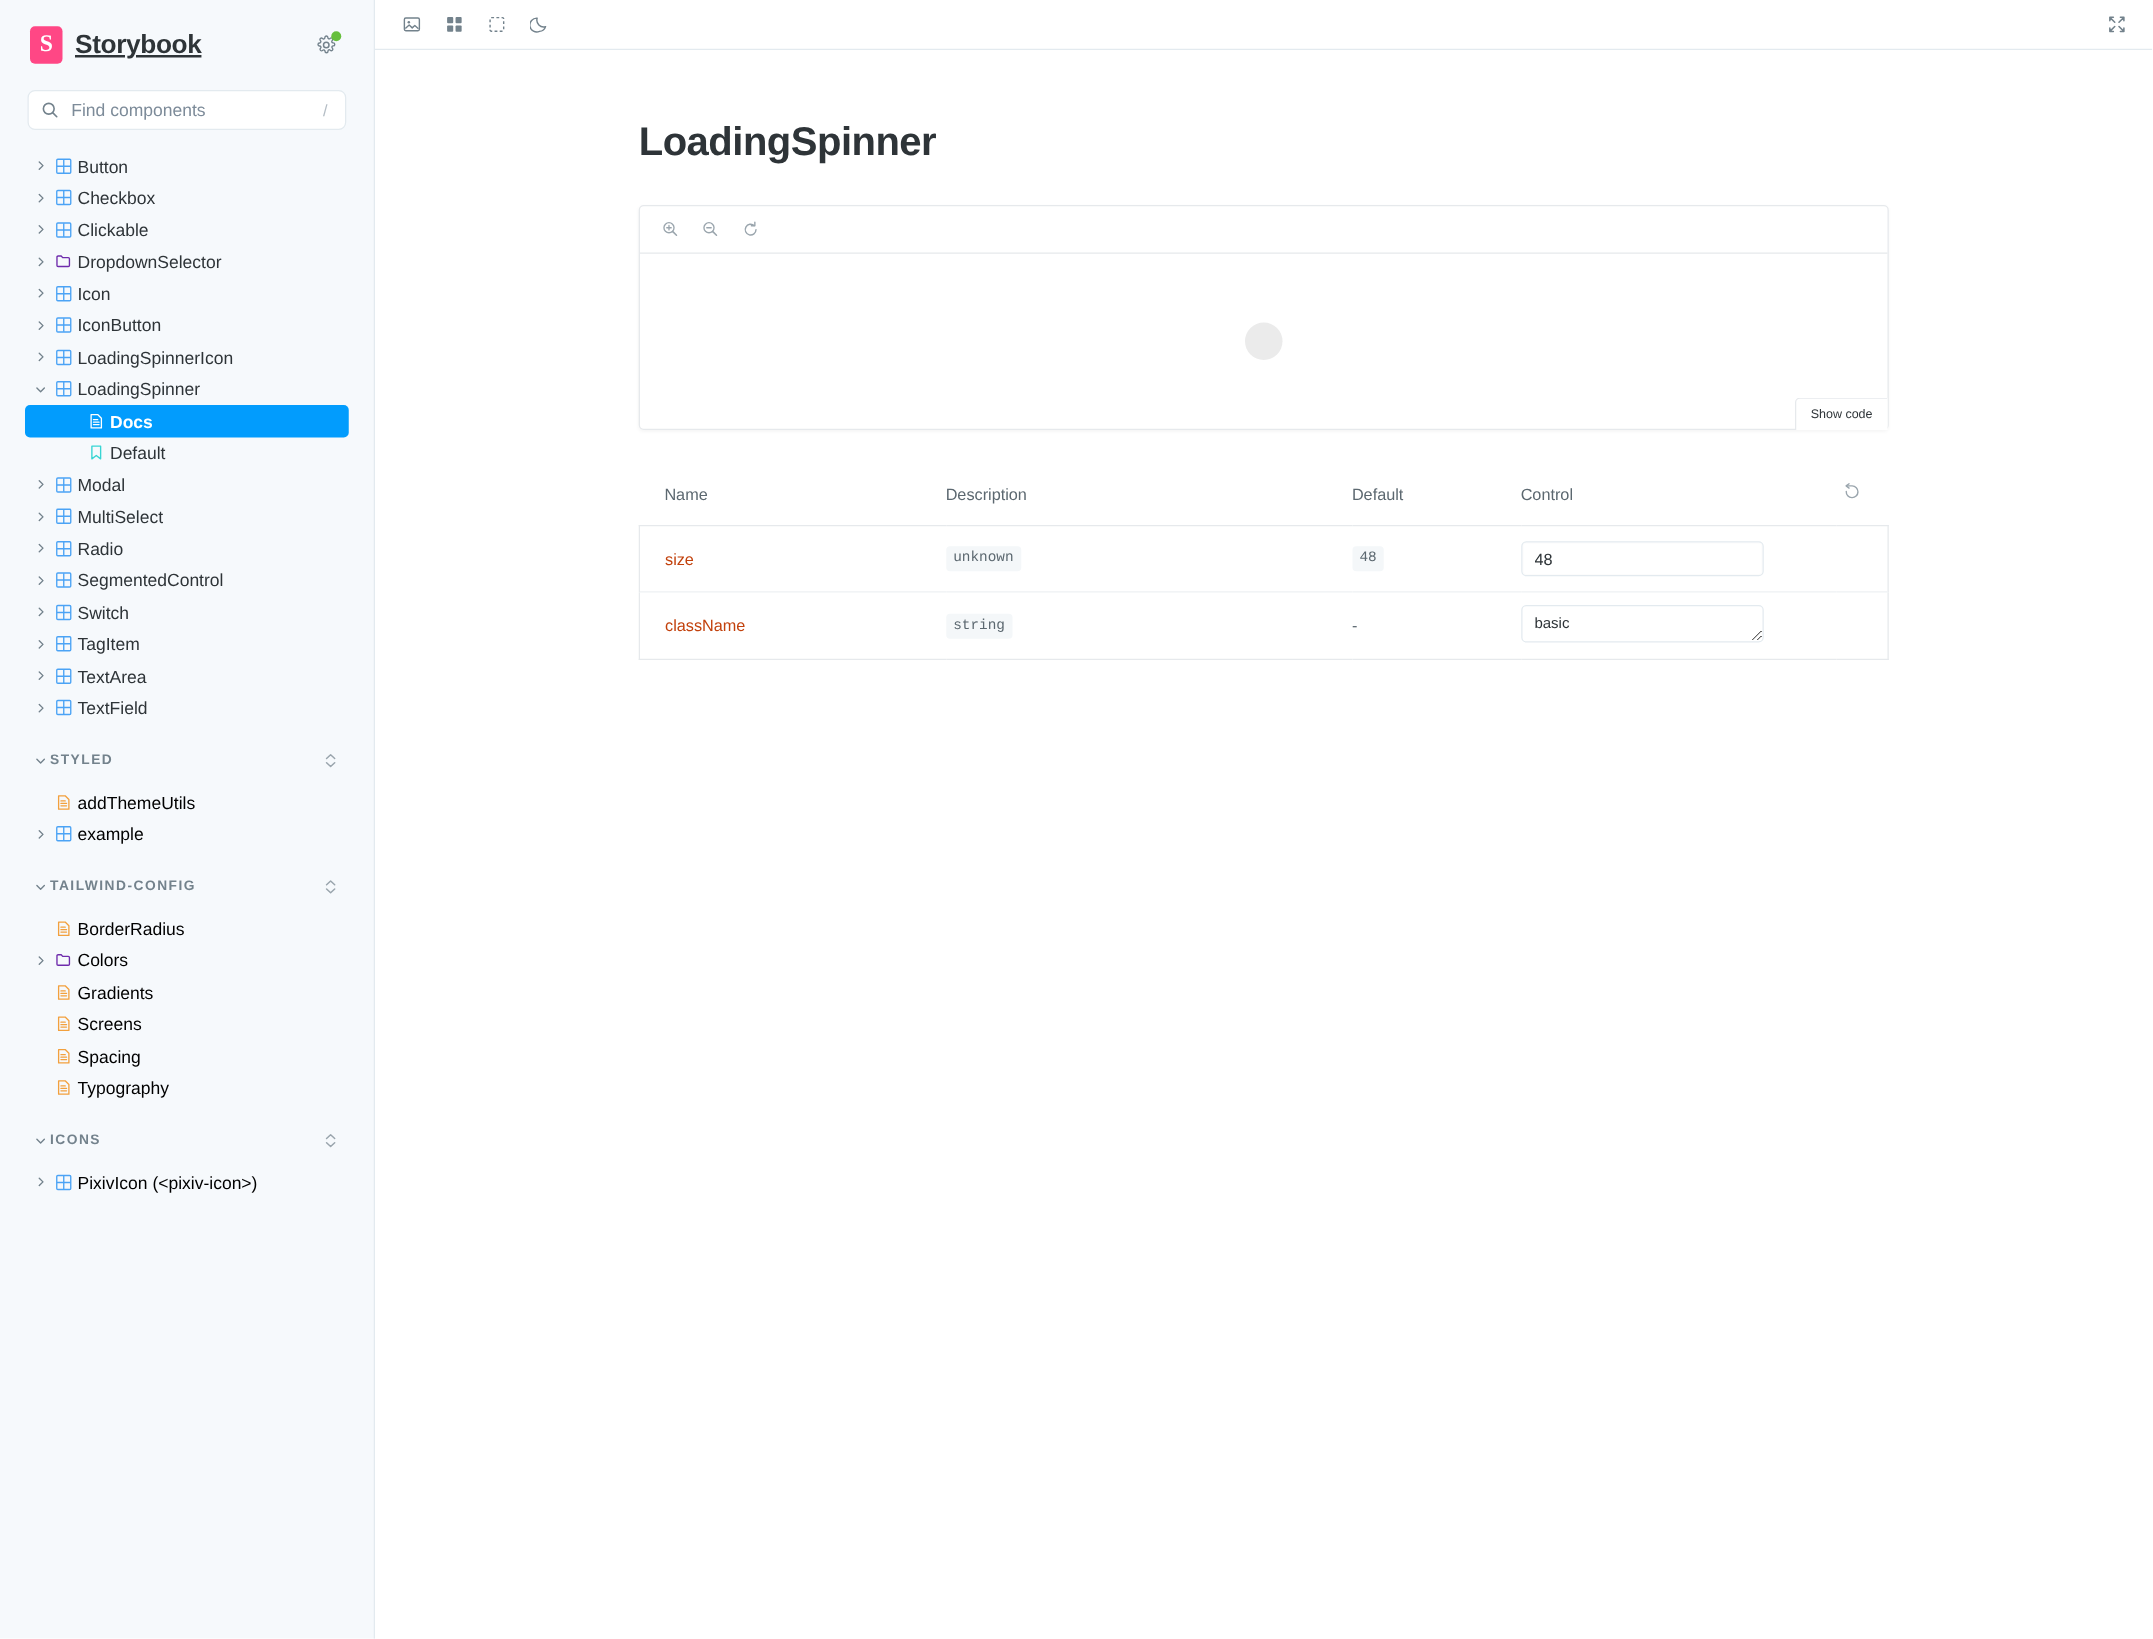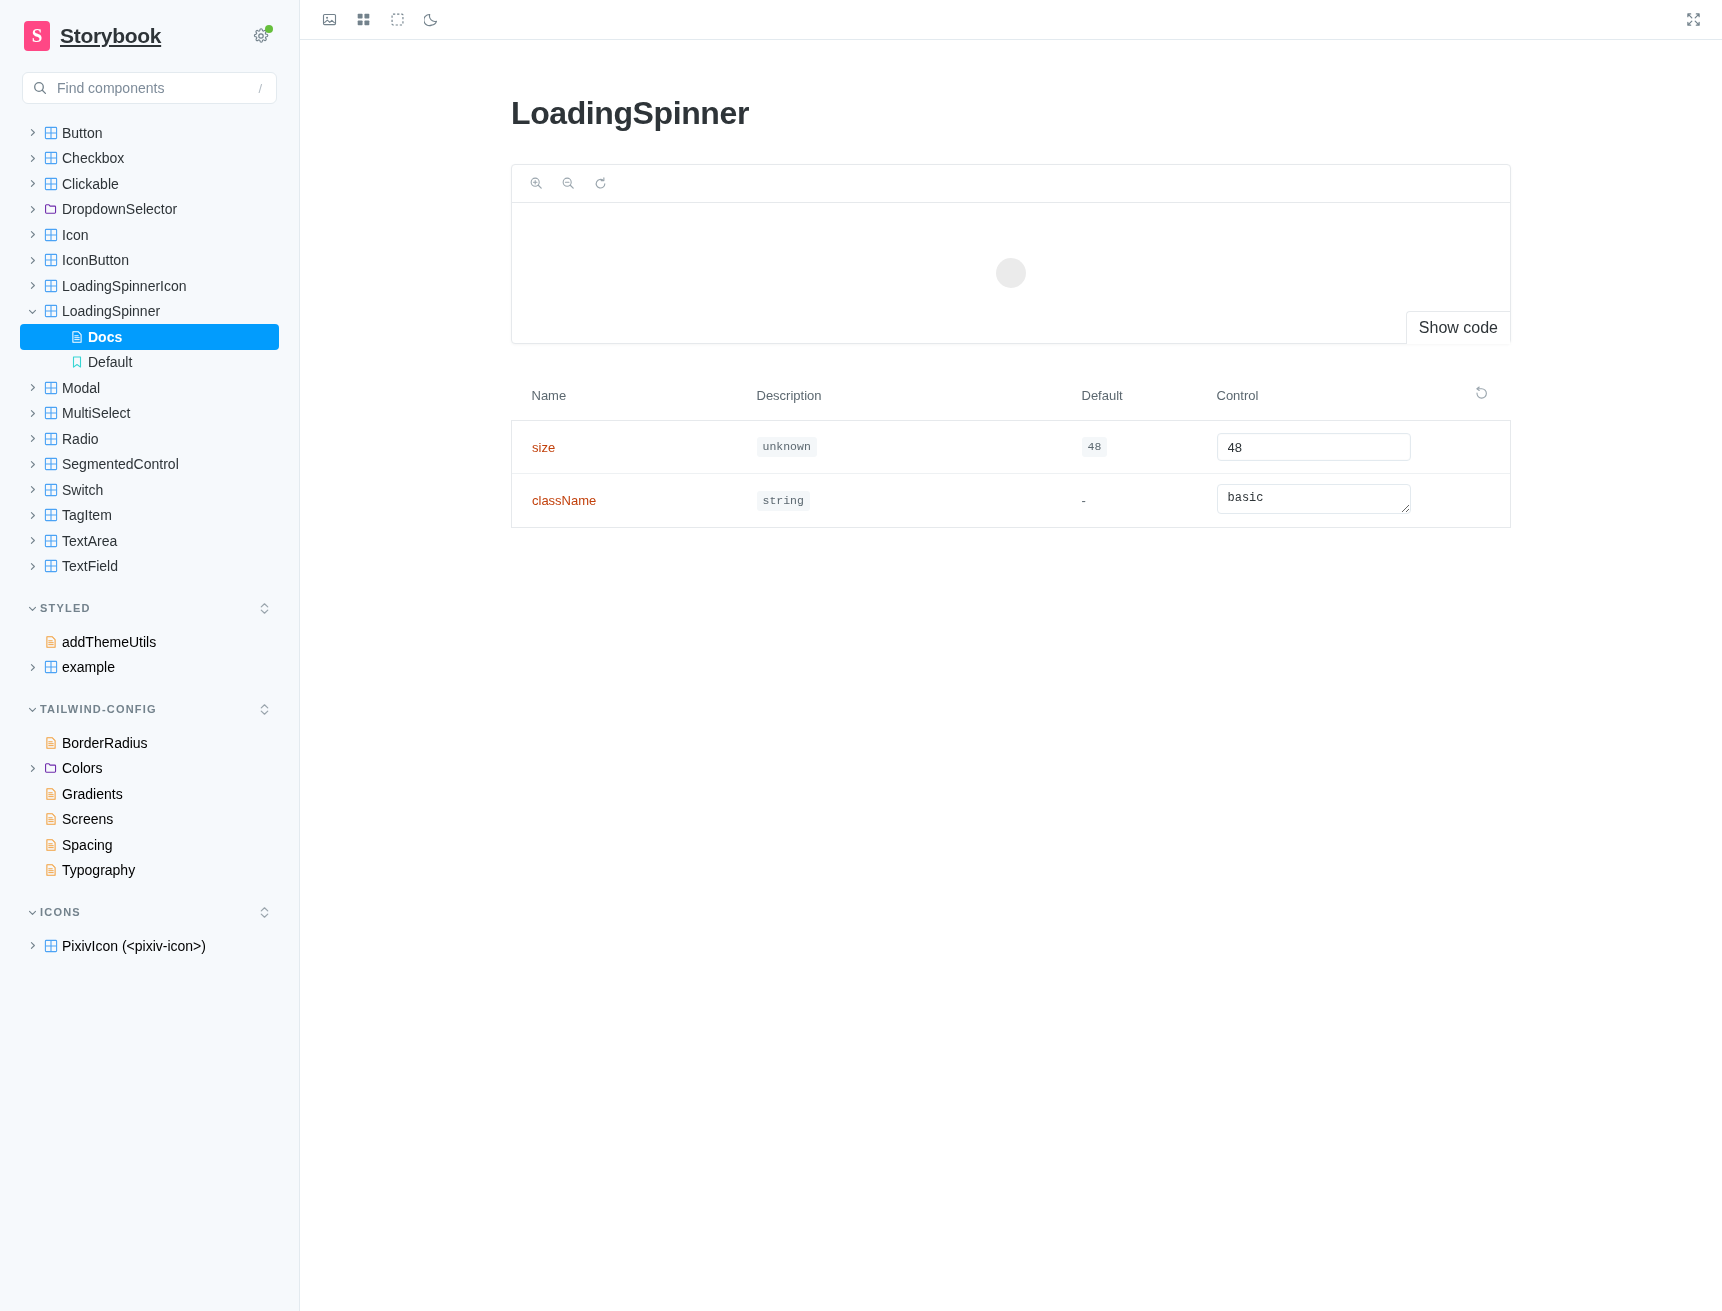--- a/index.html
+++ b/index.html
@@ -173,21 +173,21 @@
     border-radius: 50%;
     background: #ebebeb;
   }
   .show-code-btn {
     position: absolute;
     right: 0px; bottom: -1px;
     background: #ffffff;
     border: 1px solid #e6e9ec;
     border-right: none; border-bottom: none;
     border-top-left-radius: 4px;
-    font-size: 16px;
+    font-size: 10px;
     color: #2E3438;
     padding: 7px 12px;
     cursor: pointer;
     font-family: "Liberation Sans", sans-serif;
   }
 
   
   .args-table {
     margin-top: 42px;
     width: 100%;
@@ -250,21 +250,21 @@
     font-family: "Liberation Sans", sans-serif;
     box-shadow: inset 0 0 0 1px rgba(0,0,0,0.01);
   }
   .ctrl-textarea {
     width: 194px; height: 30px;
     border: 1px solid #e3eaef;
     border-radius: 4px;
     padding: 6px 10px;
     font-size: 12px; color: #2E3438;
     outline: none; resize: both;
-    font-family: Liberation Mono, monospace;
+    font-family: Liberation Sans, sans-serif;
     background: #fff;
     overflow: hidden;
   }
   .bool-toggle {
     display: inline-flex; align-items: center;
     background: #eef2f5;
     border-radius: 20px;
     padding: 2px;
     width: 98px;
     height: 28px;

